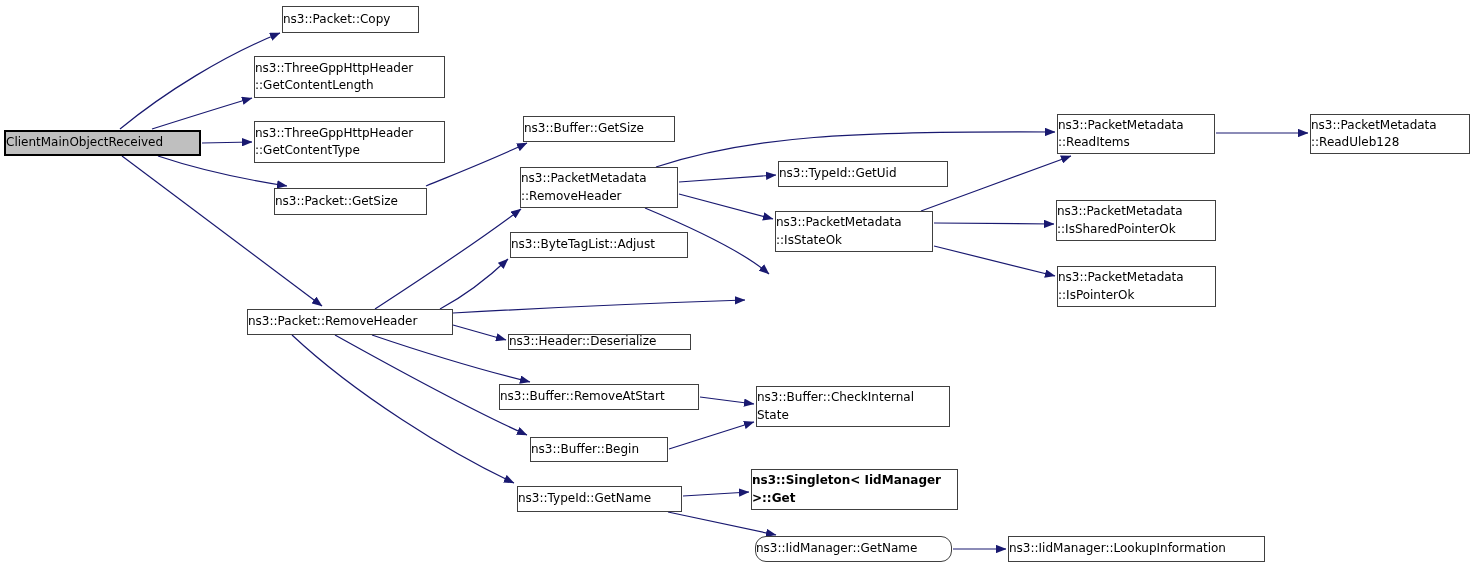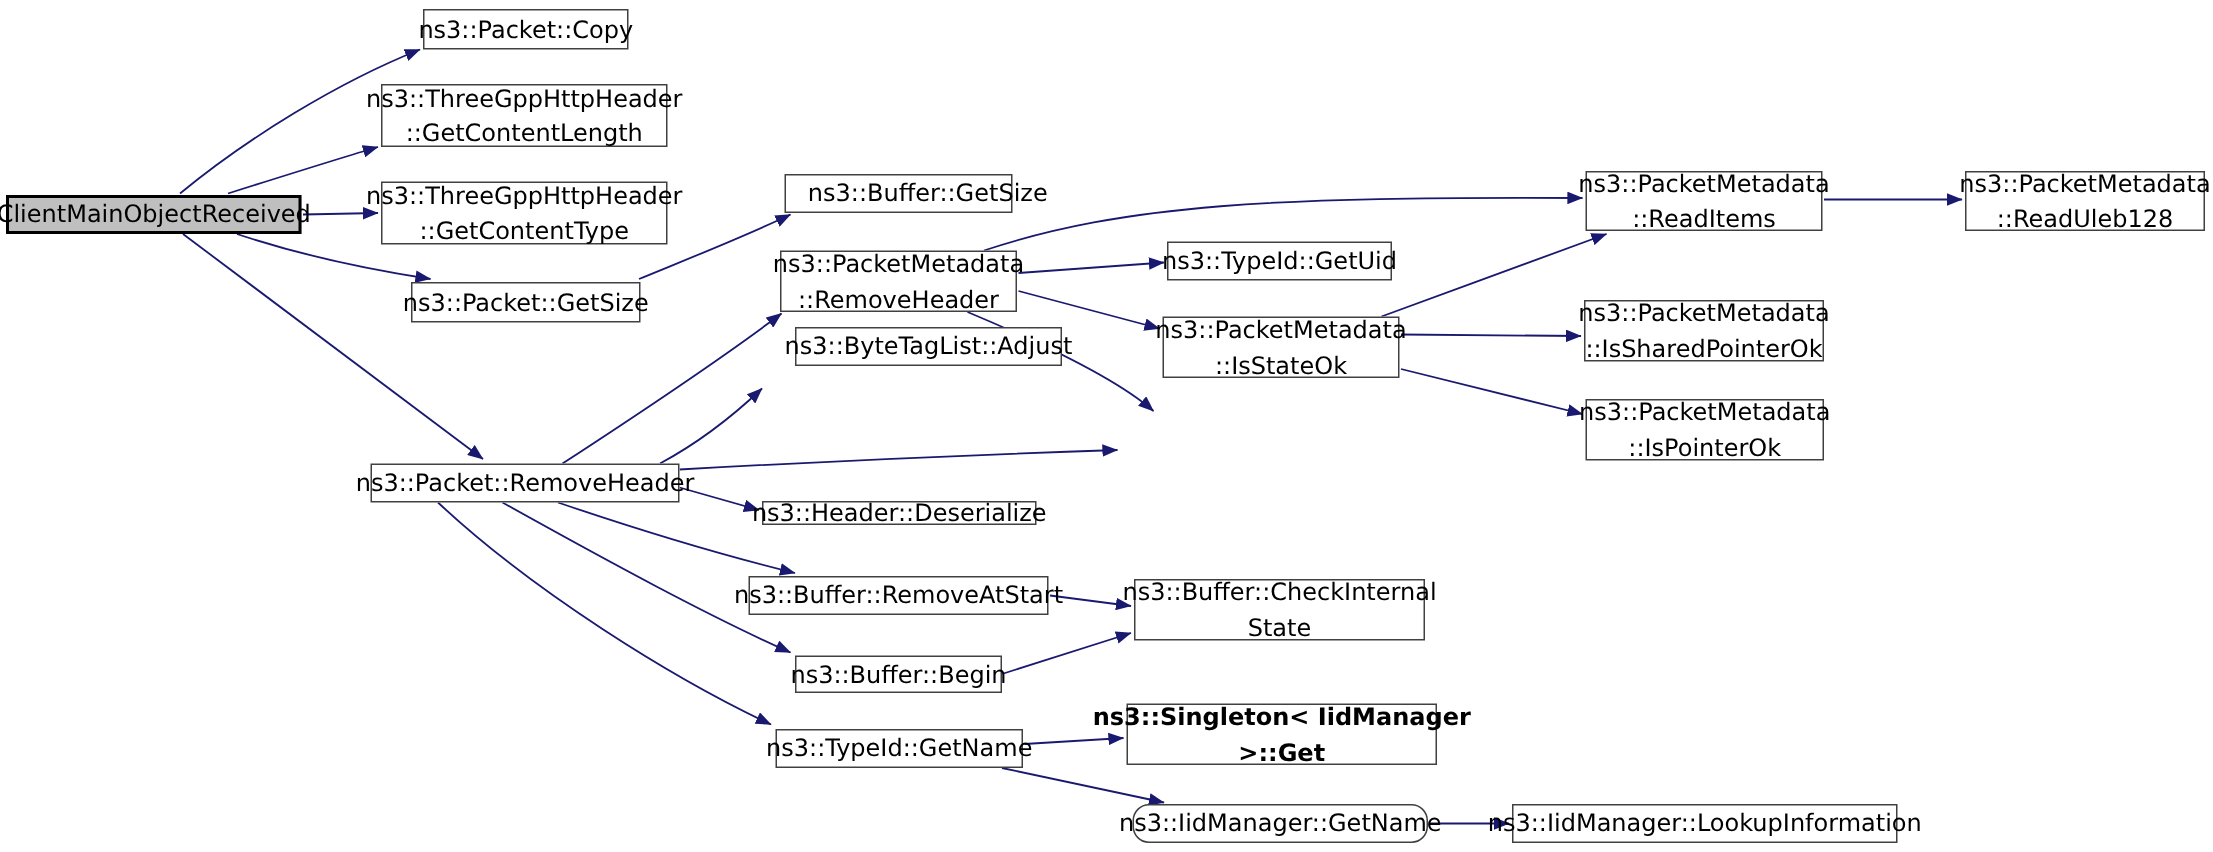--- a/index.html
+++ b/index.html
@@ -13,22 +13,21 @@
   #edge-layer{position:absolute;left:0;top:0;width:1475px;height:568px;}
   .edge{fill:none;stroke:var(--edge-color,#191970);stroke-width:1.2;}
   .node{
     position:absolute;
     box-sizing:border-box;
     background:var(--node-fill,#fff);
     border:1px solid var(--node-border,#404040);
     display:flex;
     flex-direction:column;
     justify-content:center;
-    align-items:center;
-    font-size:16px;
+    font-size:12px;
     line-height:1.45;
     color:var(--text-color,#000);
     white-space:nowrap;
     cursor:pointer;
   }
   .node.root{
     background:var(--root-fill,#bfbfbf);
     border:2px solid var(--root-border,#000);
   }
   .nl{display:block;pointer-events:none;}
@@ -83,34 +82,34 @@
       <span class="nl">ns3::ThreeGppHttpHeader</span>
       <span class="nl">::GetContentLength</span>
     </div>
     <div class="node" style="left: 254px; top: 121px; width: 191px; height: 42px;">
       <span class="nl">ns3::ThreeGppHttpHeader</span>
       <span class="nl">::GetContentType</span>
     </div>
     <div class="node" style="left: 274px; top: 188px; width: 153px; height: 27px;">
       <span class="nl">ns3::Packet::GetSize</span>
     </div>
-    <div class="node" style="left: 523px; top: 116px; width: 152px; height: 26px; padding-left: 39px;">
+    <div class="node" style="left: 523px; top: 116px; width: 152px; height: 26px;">
       <span class="nl">ns3::Buffer::GetSize</span>
     </div>
     <div class="node" style="left: 520px; top: 167px; width: 158px; height: 41px;">
       <span class="nl">ns3::PacketMetadata</span>
       <span class="nl">::RemoveHeader</span>
     </div>
-    <div class="node" style="left: 510px; top: 218px; width: 178px; height: 26px; margin-left: 20px;">
+    <div class="node" style="left: 510px; top: 232px; width: 178px; height: 26px;">
       <span class="nl">ns3::ByteTagList::Adjust</span>
     </div>
     <div class="node" style="left: 247px; top: 309px; width: 206px; height: 26px;">
       <span class="nl">ns3::Packet::RemoveHeader</span>
     </div>
-    <div class="node" style="left: 778px; top: 161px; width: 150px; height: 26px;">
+    <div class="node" style="left: 778px; top: 161px; width: 170px; height: 26px;">
       <span class="nl">ns3::TypeId::GetUid</span>
     </div>
     <div class="node" style="left: 775px; top: 211px; width: 158px; height: 41px;">
       <span class="nl">ns3::PacketMetadata</span>
       <span class="nl">::IsStateOk</span>
     </div>
     <div class="node" style="left: 508px; top: 334px; width: 183px; height: 16px;">
       <span class="nl">ns3::Header::Deserialize</span>
     </div>
     <div class="node" style="left: 499px; top: 384px; width: 200px; height: 26px;">

